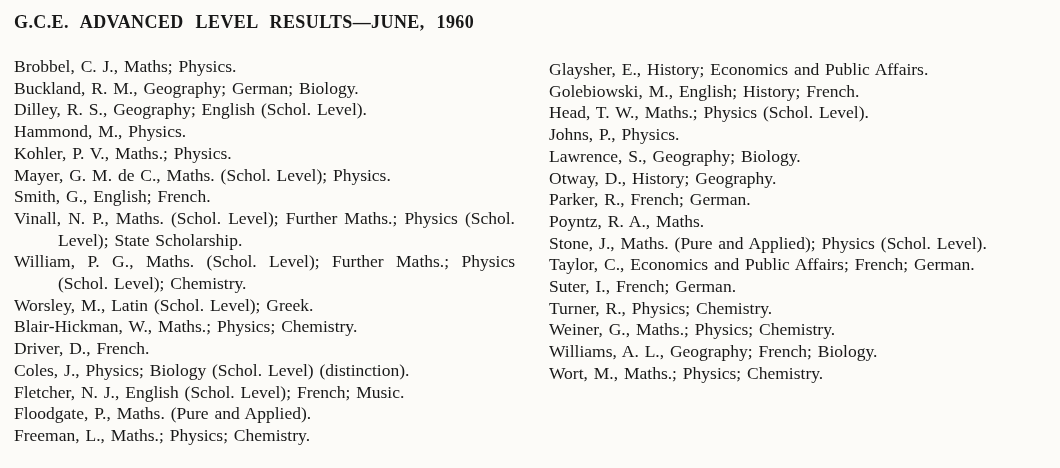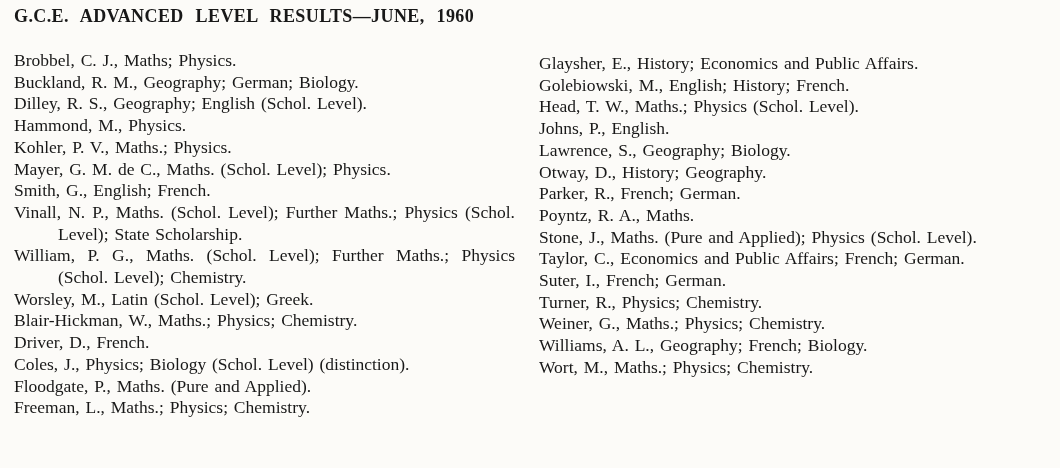--- a/index.html
+++ b/index.html
@@ -11,34 +11,34 @@
     height: 468px;
     background: #fcfbf8;
     font-family: "Liberation Serif", "DejaVu Serif", serif;
     color: #181818;
     overflow: hidden;
   }
   .page {
     box-sizing: border-box;
     width: 1060px;
     height: 468px;
-    padding: 6px 10px 0 14px;
+    padding: 12px 10px 0 14px;
   }
   .title {
     margin: 0;
     font-size: 18px;
     font-weight: bold;
     letter-spacing: 0.4px;
     word-spacing: 7px;
     line-height: 20px;
     white-space: nowrap;
   }
   .columns {
     display: flex;
-    gap: 24px;
+    gap: 34px;
     margin-top: 24px;
   }
   .col {
     width: 501px;
     flex: 0 0 501px;
   }
   .col-right {
     padding-top: 3px;
   }
   .entry {
@@ -63,28 +63,29 @@
       <div class="entry">Hammond, M., Physics.</div>
       <div class="entry">Kohler, P. V., Maths.; Physics.</div>
       <div class="entry">Mayer, G. M. de C., Maths. (Schol. Level); Physics.</div>
       <div class="entry">Smith, G., English; French.</div>
       <div class="entry">Vinall, N. P., Maths. (Schol. Level); Further Maths.; Physics (Schol. Level); State Scholarship.</div>
       <div class="entry">William, P. G., Maths. (Schol. Level); Further Maths.; Physics (Schol. Level); Chemistry.</div>
       <div class="entry">Worsley, M., Latin (Schol. Level); Greek.</div>
       <div class="entry">Blair-Hickman, W., Maths.; Physics; Chemistry.</div>
       <div class="entry">Driver, D., French.</div>
       <div class="entry">Coles, J., Physics; Biology (Schol. Level) (distinction).</div>
+      <div class="entry">Fletcher, N. J., English (Schol. Level); French; Music.</div>
       <div class="entry">Floodgate, P., Maths. (Pure and Applied).</div>
       <div class="entry">Freeman, L., Maths.; Physics; Chemistry.</div>
     </div>
     <div class="col col-right">
       <div class="entry">Glaysher, E., History; Economics and Public Affairs.</div>
       <div class="entry">Golebiowski, M., English; History; French.</div>
       <div class="entry">Head, T. W., Maths.; Physics (Schol. Level).</div>
-      <div class="entry">Johns, P., English.</div>
+      <div class="entry">Johns, P., Physics.</div>
       <div class="entry">Lawrence, S., Geography; Biology.</div>
       <div class="entry">Otway, D., History; Geography.</div>
       <div class="entry">Parker, R., French; German.</div>
       <div class="entry">Poyntz, R. A., Maths.</div>
       <div class="entry">Stone, J., Maths. (Pure and Applied); Physics (Schol. Level).</div>
       <div class="entry">Taylor, C., Economics and Public Affairs; French; German.</div>
       <div class="entry">Suter, I., French; German.</div>
       <div class="entry">Turner, R., Physics; Chemistry.</div>
       <div class="entry">Weiner, G., Maths.; Physics; Chemistry.</div>
       <div class="entry">Williams, A. L., Geography; French; Biology.</div>

